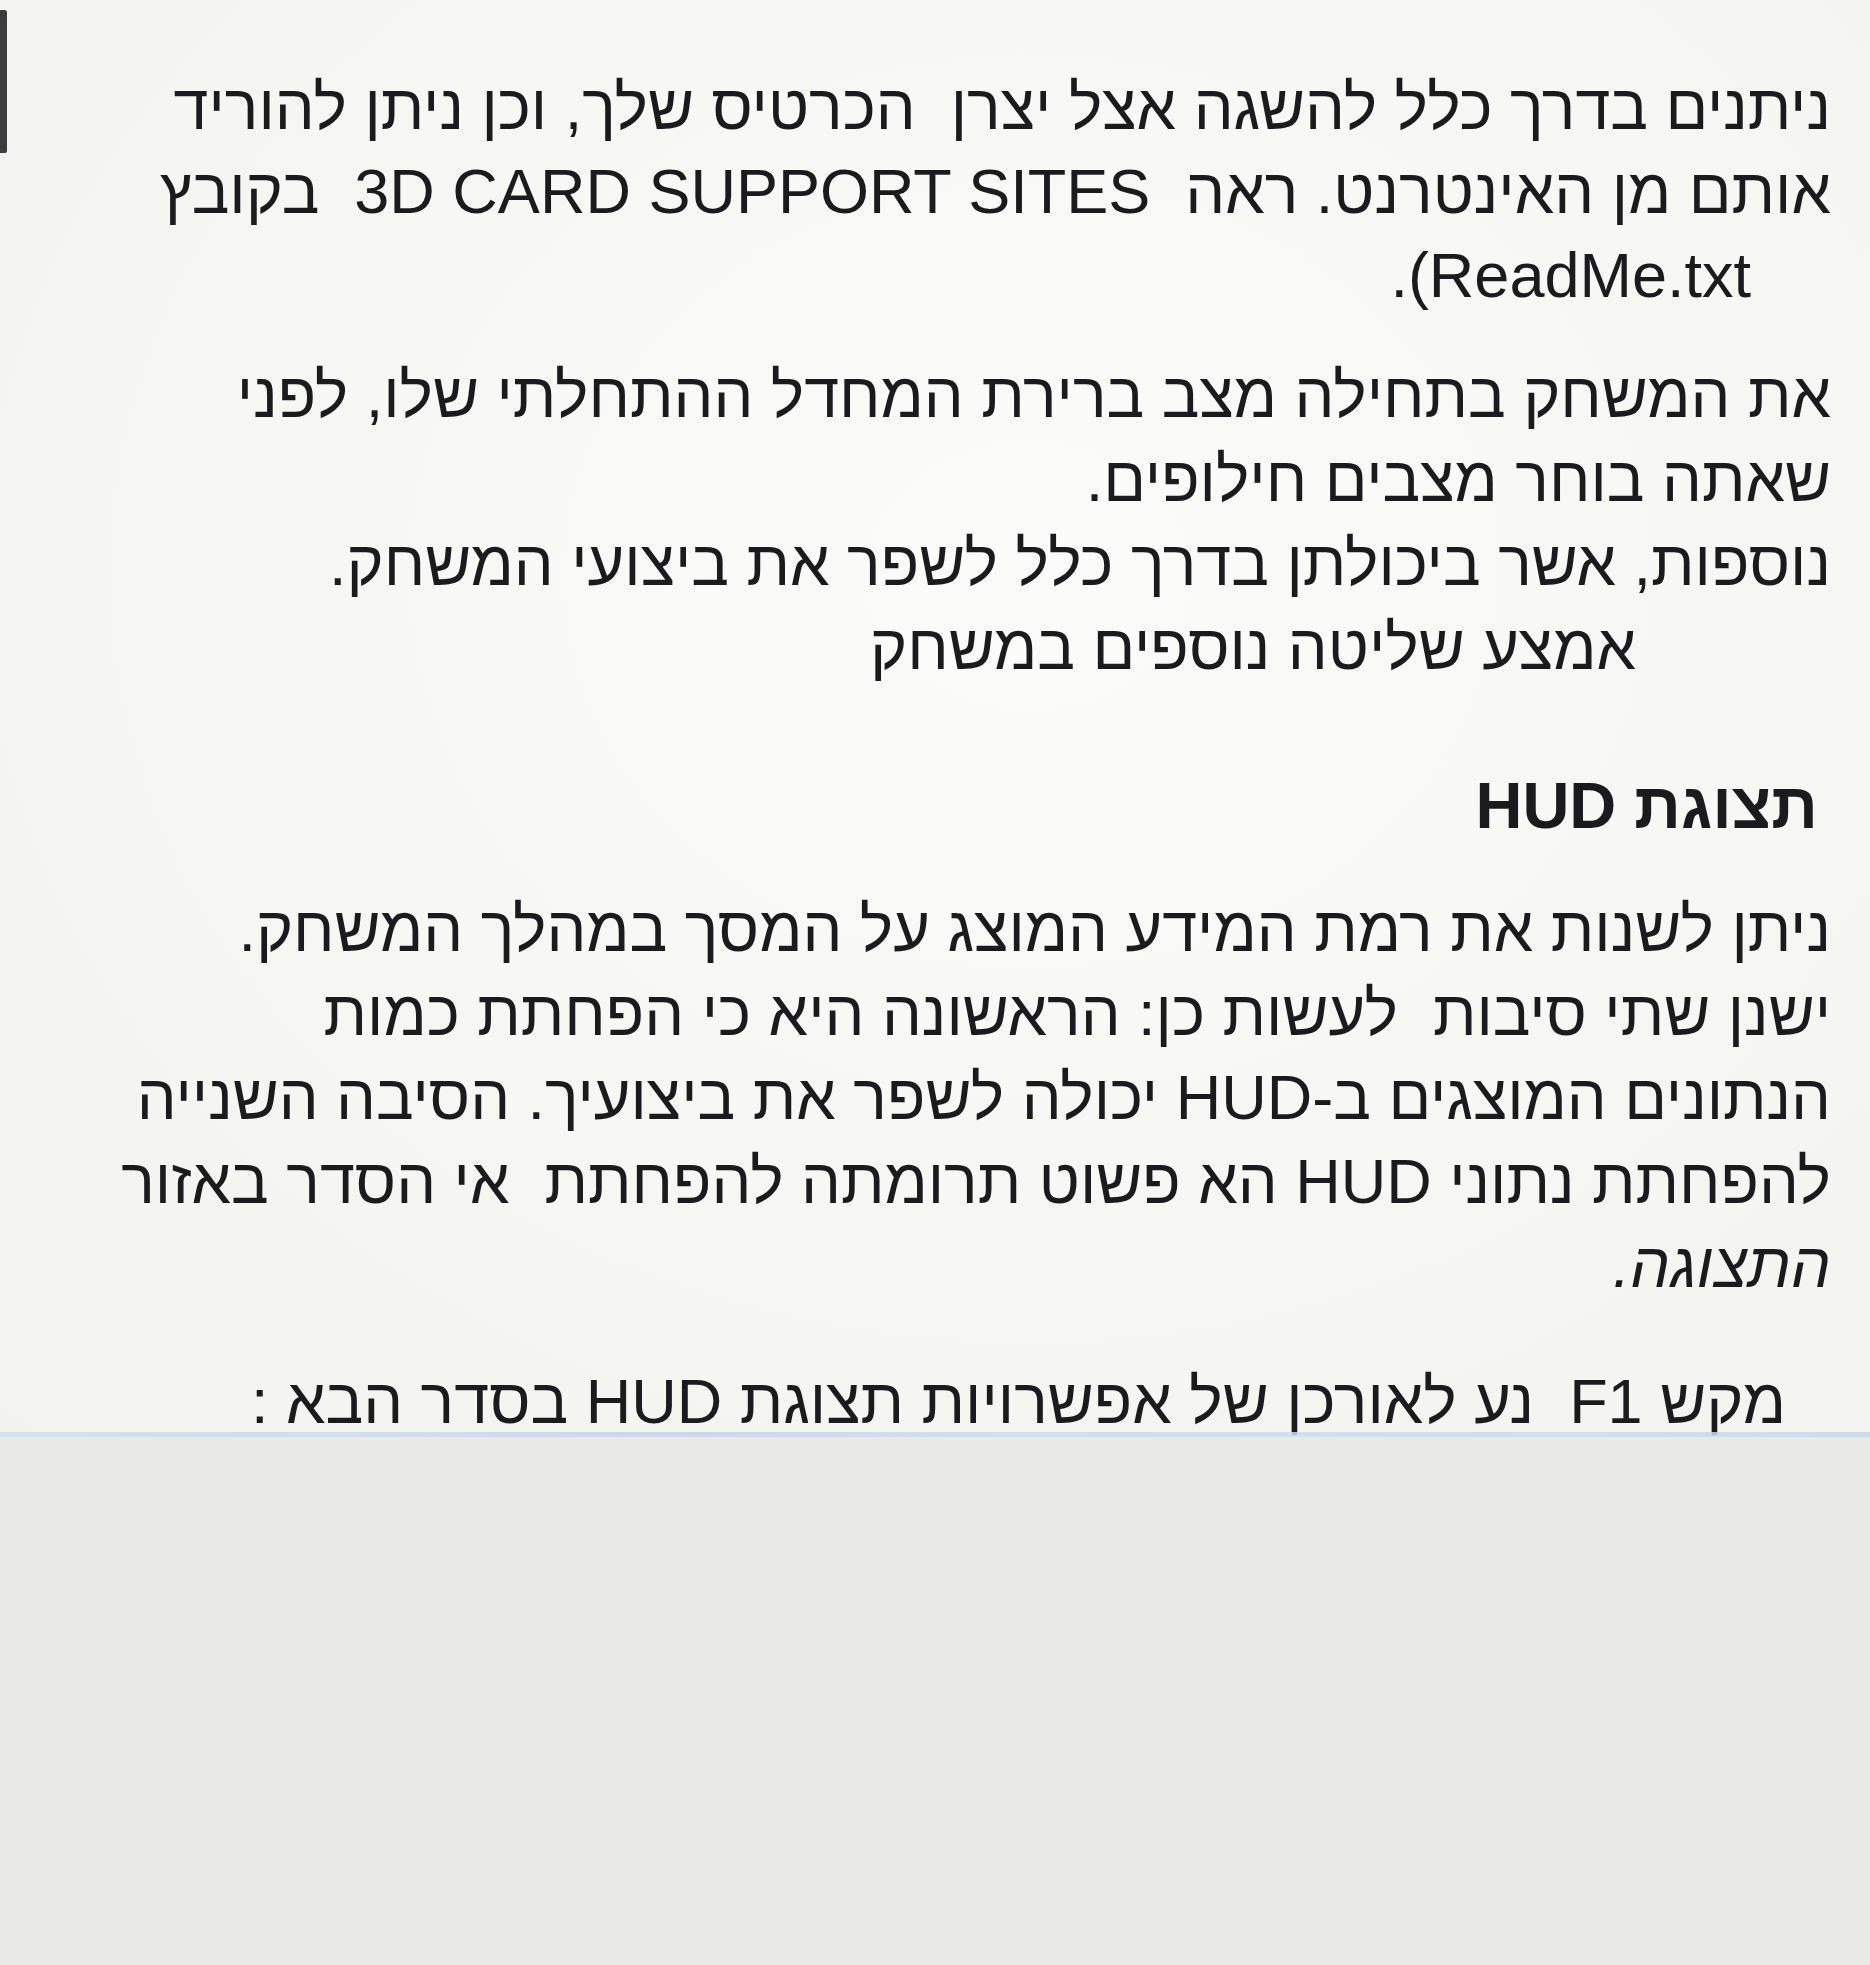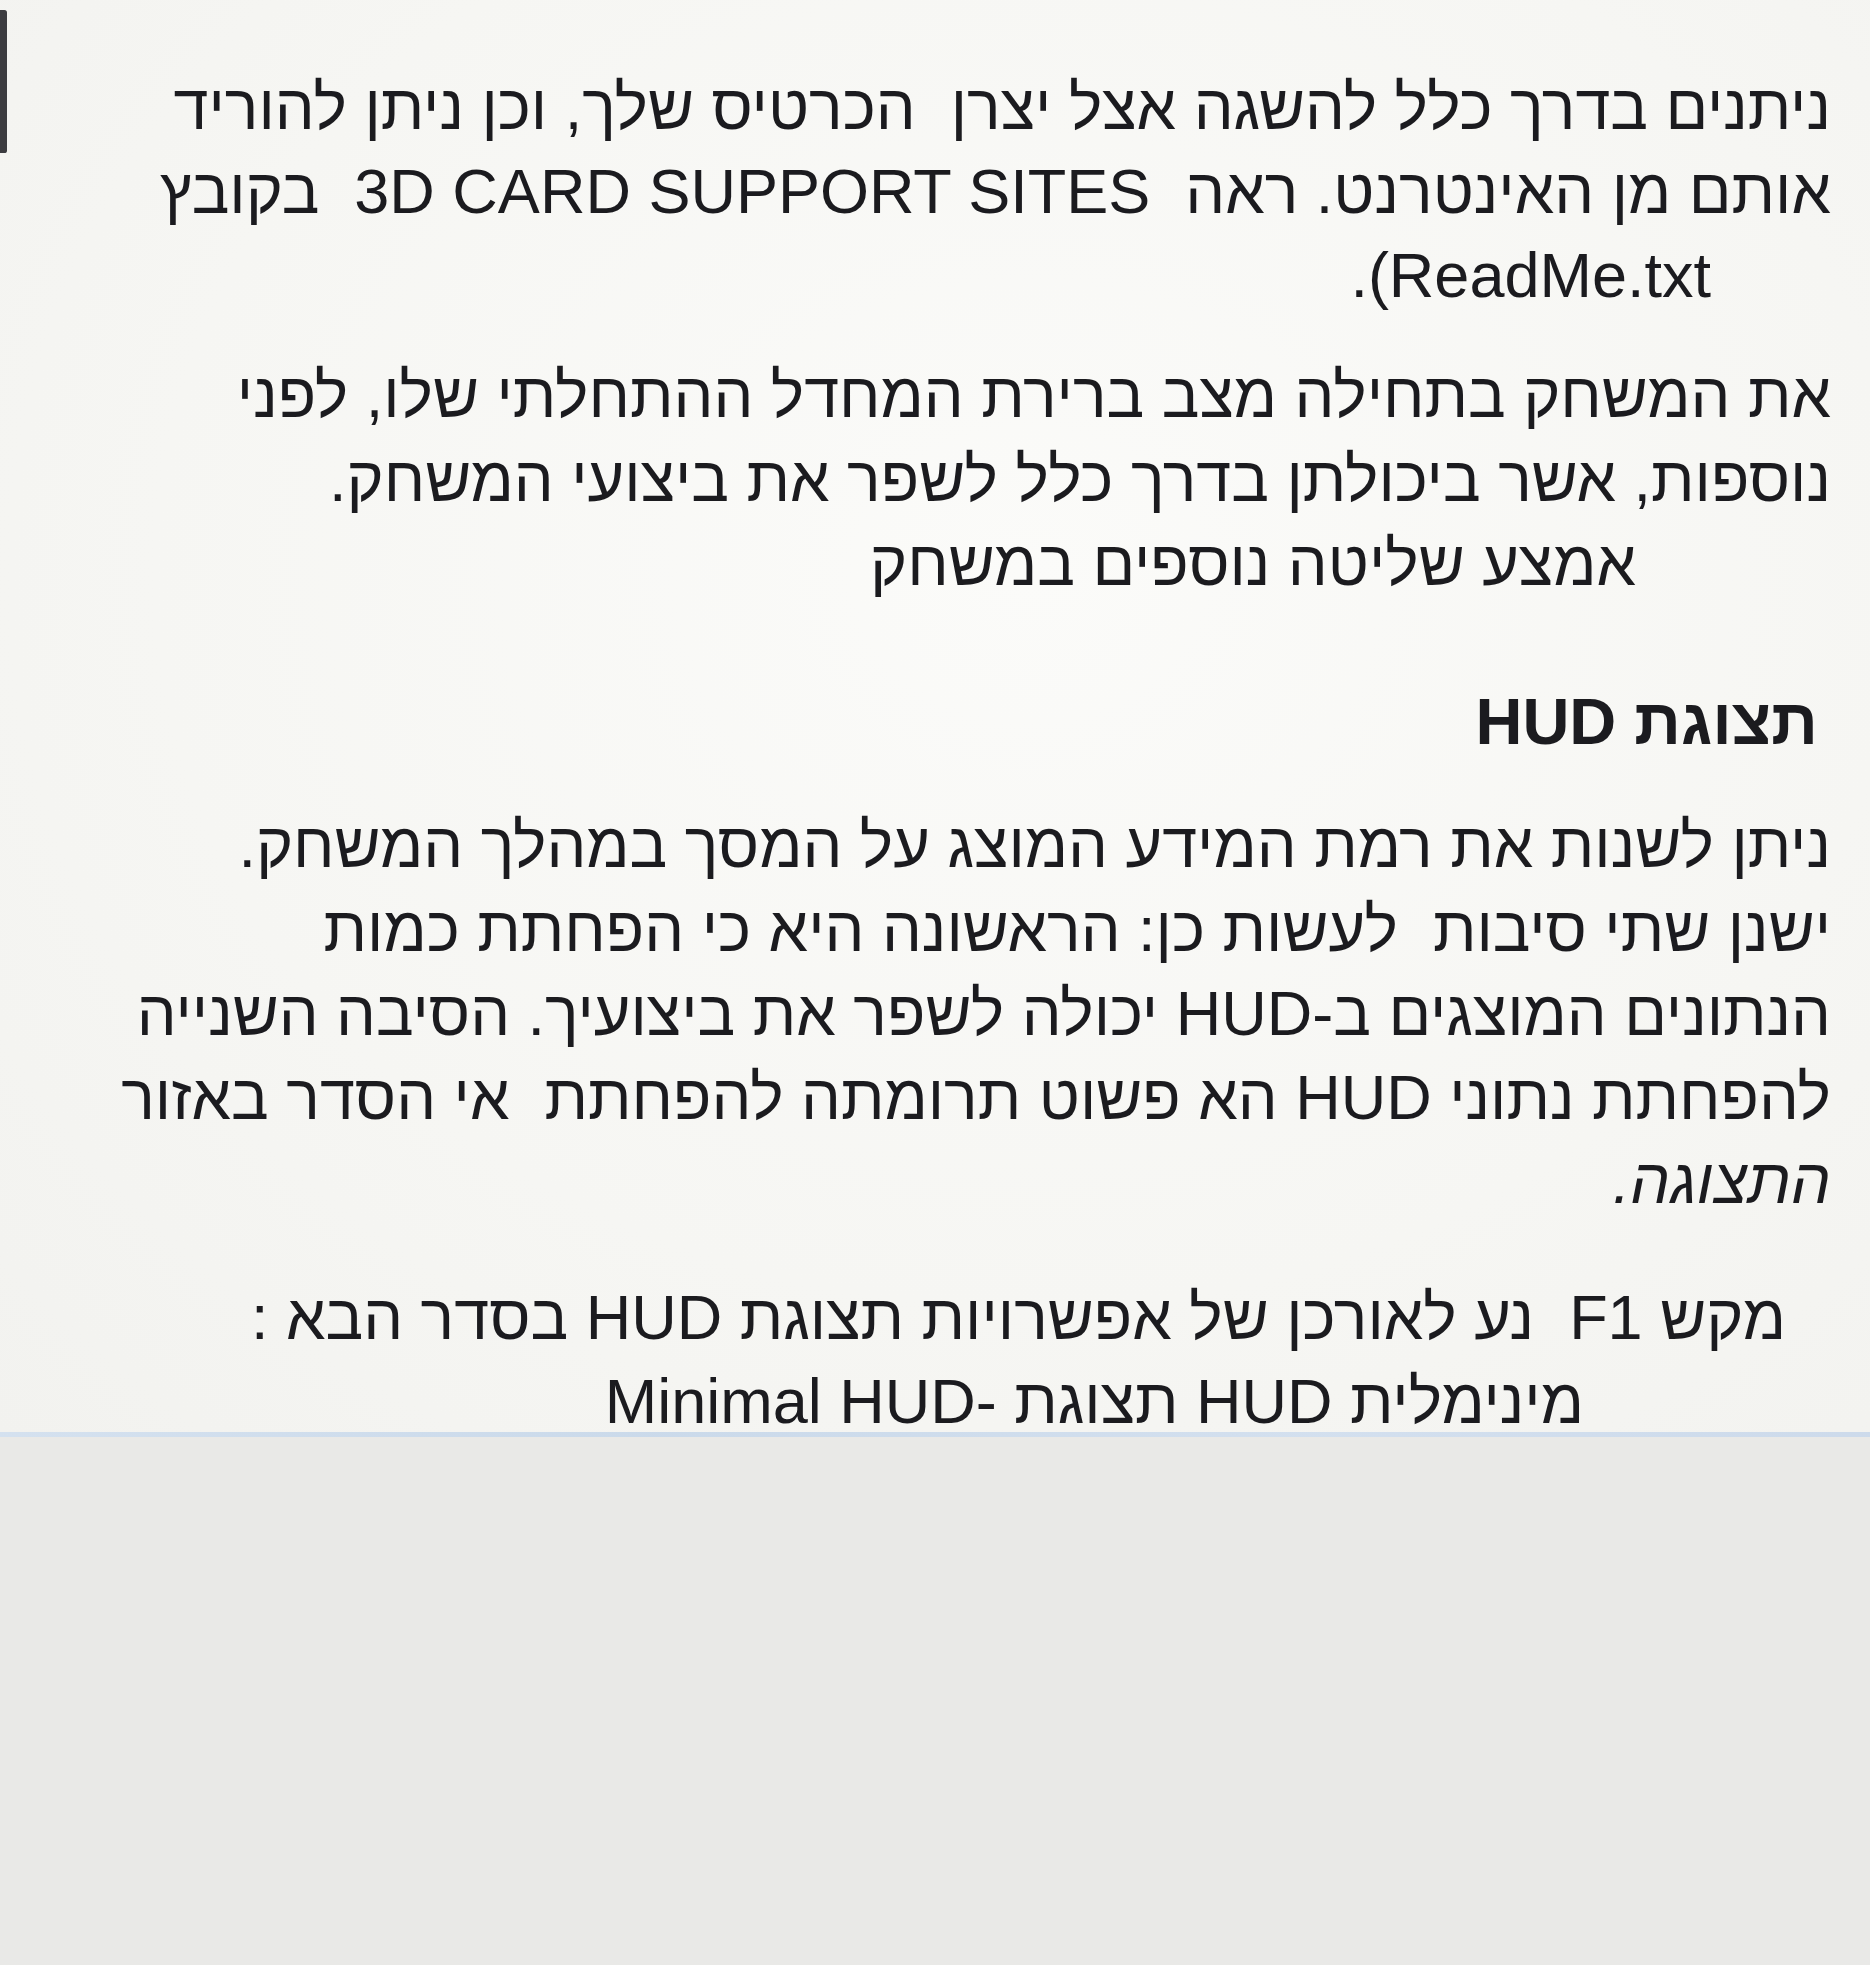--- a/index.html
+++ b/index.html
@@ -41,21 +41,21 @@
   .heading{
     font-size:65px;
     font-weight:bold;
     margin:0 13px 39px 0;
     direction:rtl;
     text-align:right;
     line-height:84px;
     white-space:pre;
   }
   
-  .mr-290{margin-right:120px;}
+  .mr-290{margin-right:80px;}
   .mr-300{margin-right:195px;}
   .mr-120{font-style:italic;}
   .mr-70{margin-right:45px;}
   .mr-30{margin-right:19.5px;}
   .mr-380{margin-right:247px;}
   .page-number{
     position:absolute;
     left:0;right:0;
     top:1888px;
     text-align:center;
@@ -99,20 +99,21 @@
   <div class="textblock">
 
     <div class="para p1">
       <div class="line">ניתנים בדרך כלל להשגה אצל יצרן  הכרטיס שלך, וכן ניתן להוריד</div>
       <div class="line">אותם מן האינטרנט. ראה  3D CARD SUPPORT SITES  בקובץ</div>
       <div class="line ltr mr-290">.(ReadMe.txt</div>
     </div>
 
     <div class="para p2">
       <div class="line">את המשחק בתחילה מצב ברירת המחדל ההתחלתי שלו, לפני</div>
+      <div class="line">שאתה בוחר מצבים חילופים.</div>
       <div class="line">נוספות, אשר ביכולתן בדרך כלל לשפר את ביצועי המשחק.</div>
       <div class="line mr-300">אמצע שליטה נוספים במשחק</div>
     </div>
 
     <div class="heading">תצוגת HUD</div>
 
     <div class="para p3">
       <div class="line">ניתן לשנות את רמת המידע המוצג על המסך במהלך המשחק.</div>
       <div class="line">ישנן שתי סיבות  לעשות כן: הראשונה היא כי הפחתת כמות</div>
       <div class="line">הנתונים המוצגים ב-HUD יכולה לשפר את ביצועיך. הסיבה השנייה</div>

